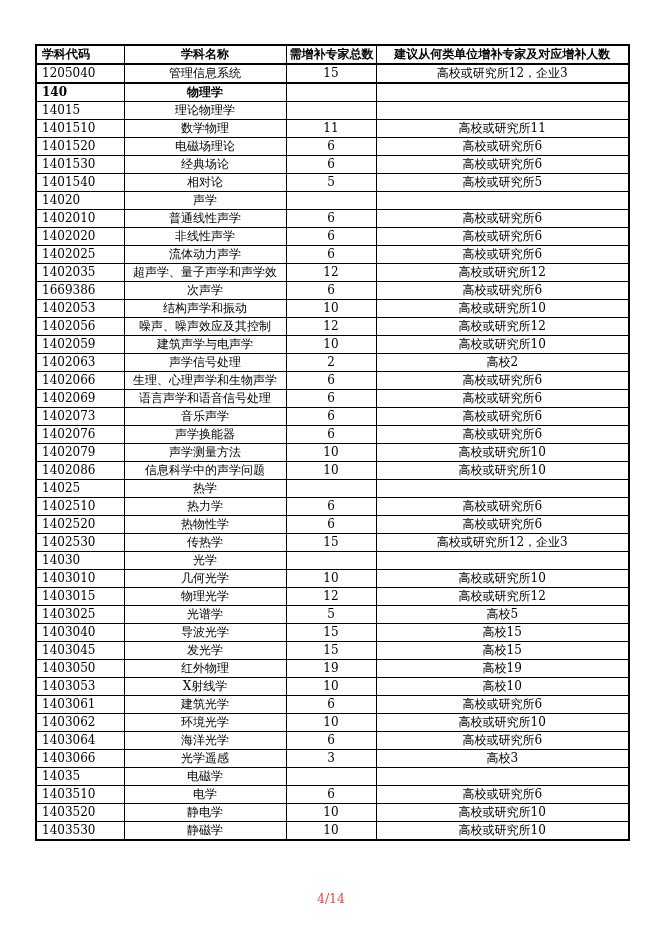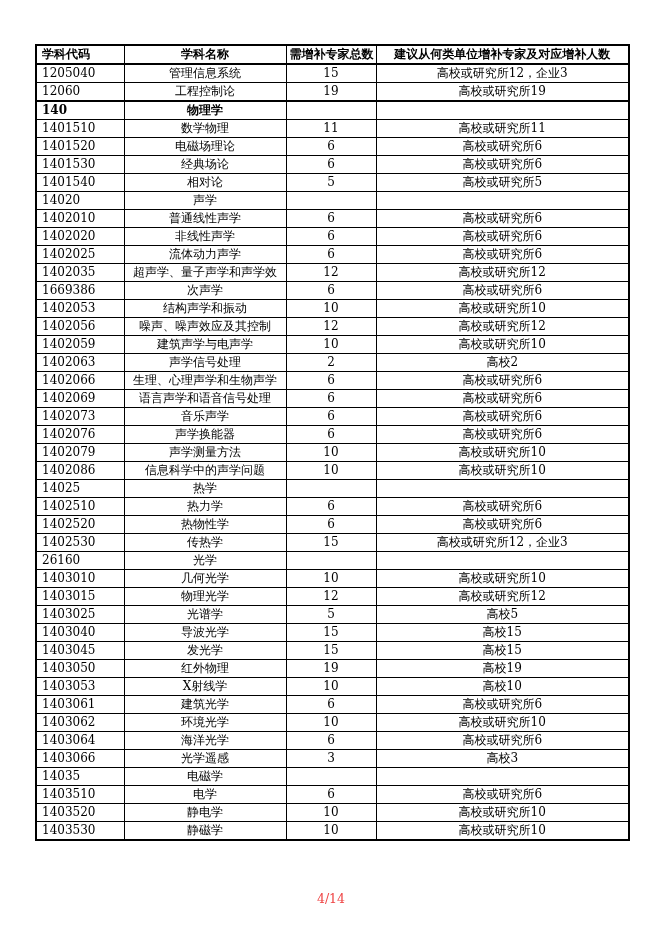--- a/index.html
+++ b/index.html
@@ -84,29 +84,29 @@
         <th>建议从何类单位增补专家及对应增补人数</th>
       </tr>
     </thead>
     <tbody>
         <tr>
           <td class="col-code">1205040</td>
           <td>管理信息系统</td>
           <td>15</td>
           <td>高校或研究所12，企业3</td>
         </tr>
-        <tr>
-          <td class="col-code">12060</td>
-          <td>工程控制论</td>
-          <td>19</td>
-          <td>高校或研究所19</td>
-        </tr>
         <tr class="section-row">
           <td class="col-code">140</td>
           <td>物理学</td>
+          <td></td>
+          <td></td>
+        </tr>
+        <tr>
+          <td class="col-code">14015</td>
+          <td>理论物理学</td>
           <td></td>
           <td></td>
         </tr>
         <tr>
           <td class="col-code">1401510</td>
           <td>数学物理</td>
           <td>11</td>
           <td>高校或研究所11</td>
         </tr>
         <tr>
@@ -241,21 +241,21 @@
           <td>6</td>
           <td>高校或研究所6</td>
         </tr>
         <tr>
           <td class="col-code">1402530</td>
           <td>传热学</td>
           <td>15</td>
           <td>高校或研究所12，企业3</td>
         </tr>
         <tr>
-          <td class="col-code">26160</td>
+          <td class="col-code">14030</td>
           <td>光学</td>
           <td></td>
           <td></td>
         </tr>
         <tr>
           <td class="col-code">1403010</td>
           <td>几何光学</td>
           <td>10</td>
           <td>高校或研究所10</td>
         </tr>

